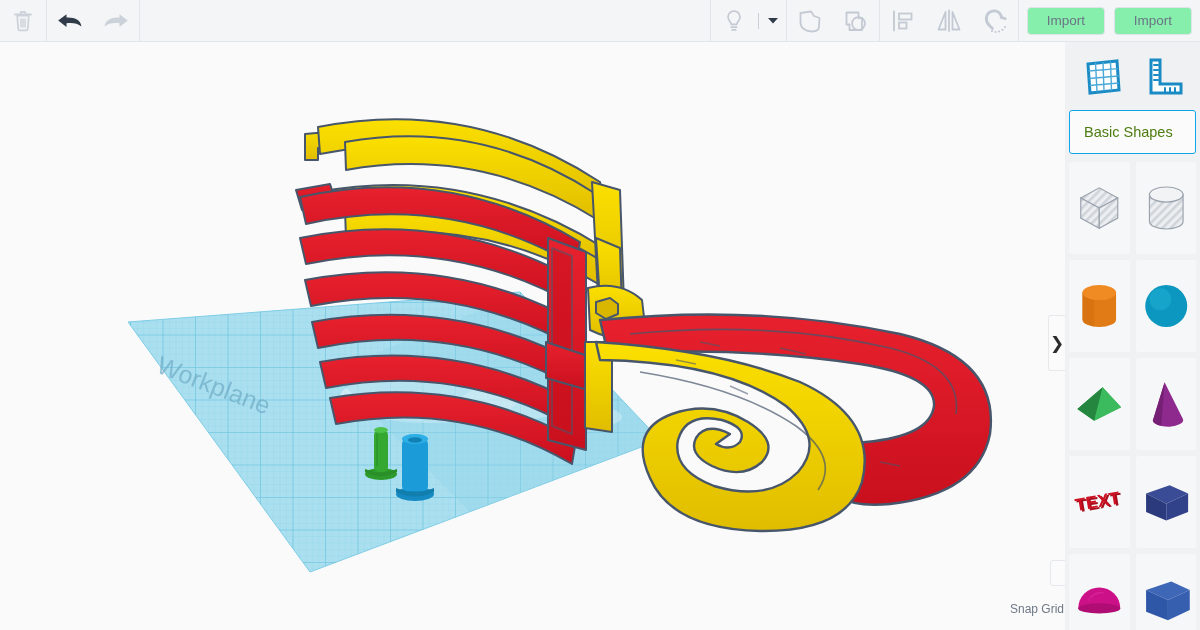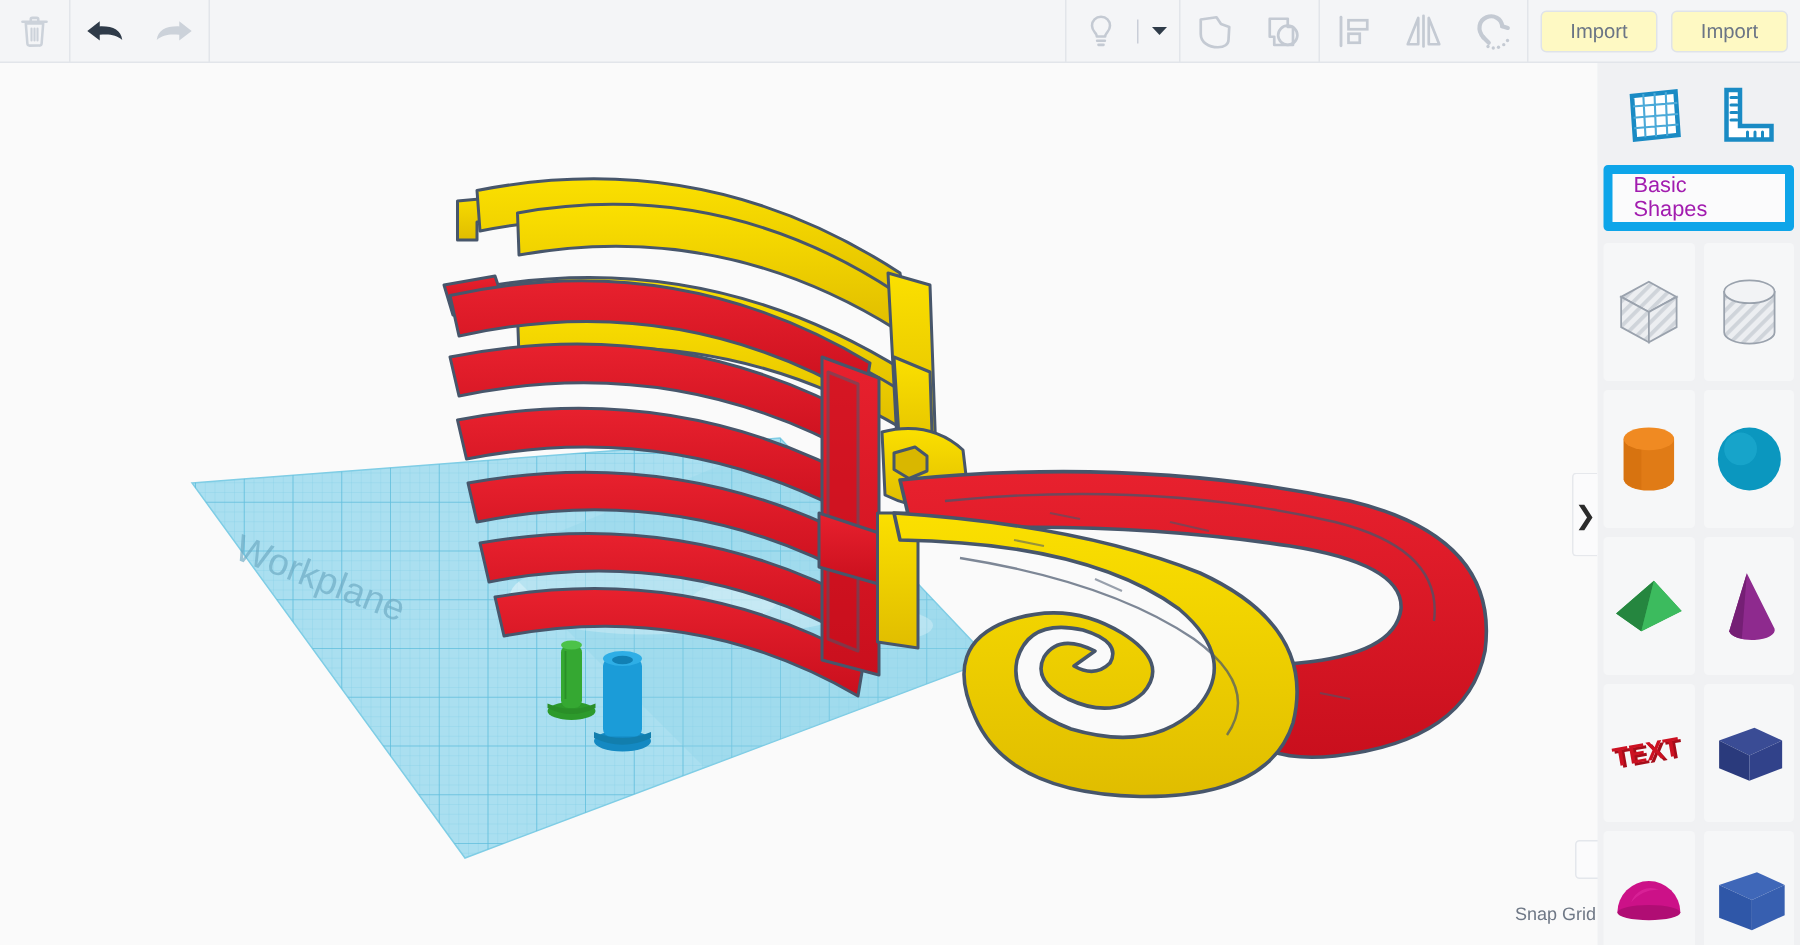--- a/index.html
+++ b/index.html
@@ -23,21 +23,21 @@
     width:46px;height:42px;display:flex;align-items:center;justify-content:center;
     cursor:pointer;
   }
   .tb-btn svg{display:block;}
   .tb-spacer{flex:1 1 auto;}
   .caret-btn{width:26px;height:42px;display:flex;align-items:center;justify-content:center;cursor:pointer;}
   .vbar{width:1px;height:16px;background:#c9ced8;margin:0 1px;}
   .tb-right{display:flex;align-items:center;padding:0 8px;gap:9px;}
   .pill{
     height:28px;min-width:78px;padding:0 16px;box-sizing:border-box;
-    border:1px solid #dfe3e9;border-radius:4px;background:#fef9c3;
+    border:1px solid #dfe3e9;border-radius:4px;background:#86efac;
     color:#6b7585;font-size:13.5px;display:flex;align-items:center;justify-content:center;
     cursor:pointer;white-space:nowrap;
   }
 
   
   .canvas{
     position:absolute;left:0;top:42px;width:1065px;height:588px;
     background:#fafafa;overflow:hidden;
   }
   .canvas-svg{position:absolute;left:0;top:0;}
@@ -73,23 +73,23 @@
   .panel{
     position:absolute;right:0;top:42px;width:135px;height:588px;
     background:#f0f1f3;box-sizing:border-box;overflow:hidden;
   }
   .panel-top{
     height:68px;display:flex;align-items:center;justify-content:space-around;
     padding:0 6px;box-sizing:border-box;background:#f0f1f3;
   }
   .panel-icon{width:48px;height:48px;display:flex;align-items:center;justify-content:center;cursor:pointer;}
   .dropdown{
-    margin:0 4px;height:44px;background:#fbfbfc;border:6px solid #0ea5e9;border-radius:3px;
+    margin:0 4px;height:44px;background:#fbfbfc;border:1px solid #0ea5e9;border-radius:3px;
     display:flex;align-items:center;padding:0 14px;box-sizing:border-box;
-    font-size:14.5px;color:#a21caf;cursor:pointer;
+    font-size:14.5px;color:#4d7c0f;cursor:pointer;
   }
   .shape-grid{
     margin-top:8px;display:grid;grid-template-columns:1fr 1fr;gap:6px;padding:0 4px;
     box-sizing:border-box;
   }
   .shape-cell{
     height:92px;background:#f6f7f8;border-radius:3px;
     display:flex;align-items:center;justify-content:center;cursor:pointer;
     overflow:hidden;
   }

